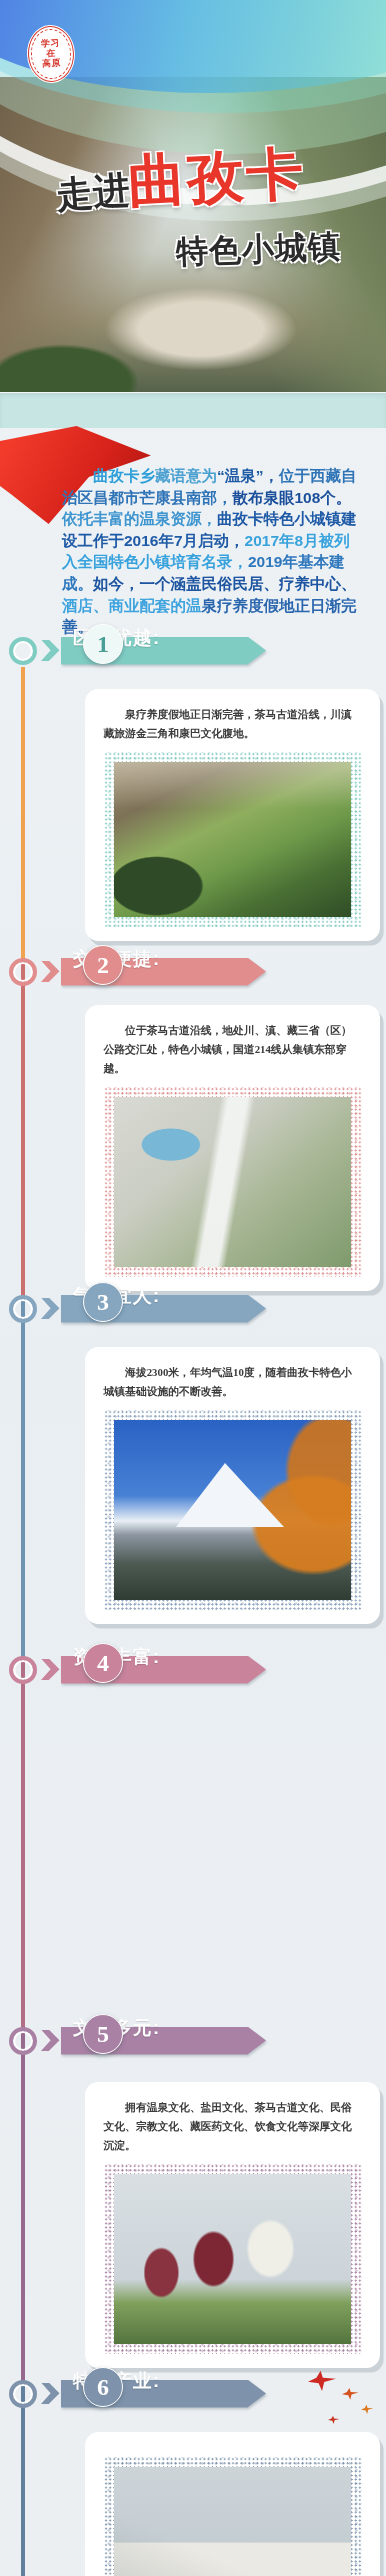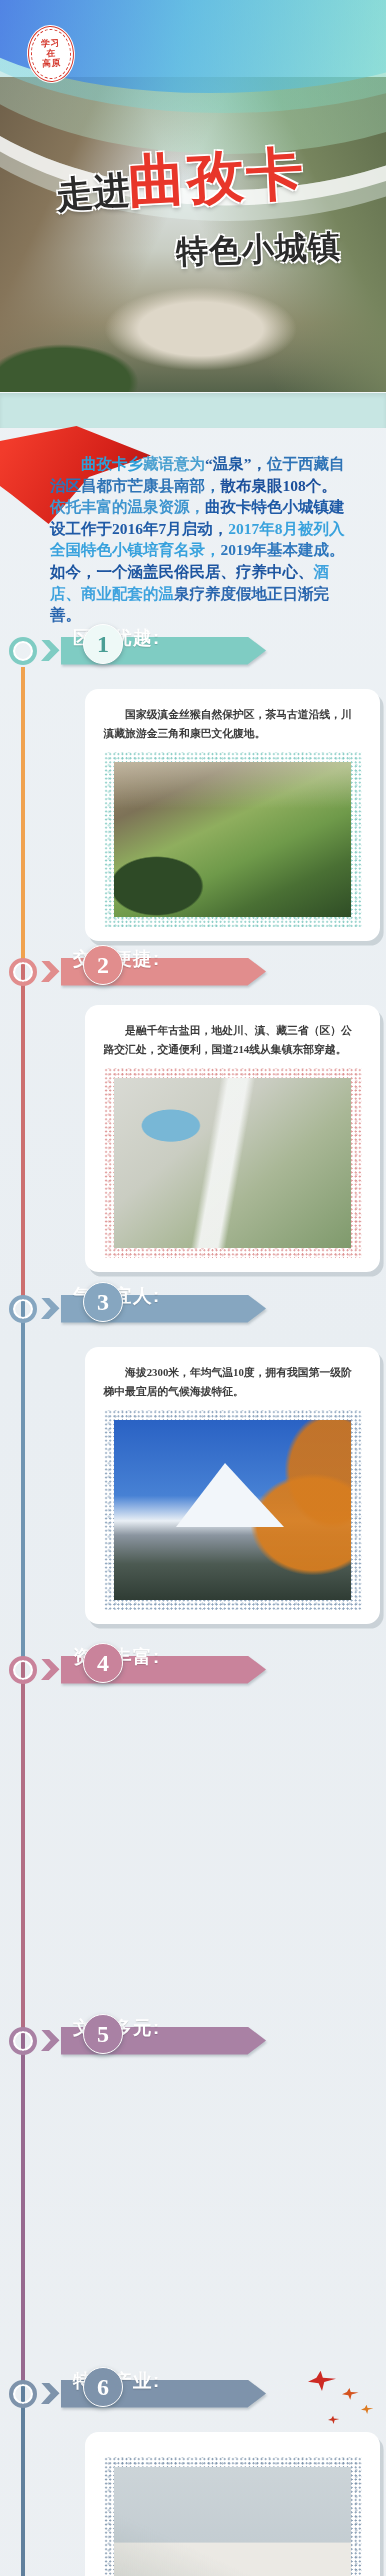--- a/index.html
+++ b/index.html
@@ -115,22 +115,22 @@
       radial-gradient(44px 54px at 66% 44%, #efefe8 0 48%, rgba(239,239,232,0) 55%),
       radial-gradient(31px 44px at 20% 58%, #8a3340 0 52%, rgba(138,51,64,0) 58%),
       linear-gradient(180deg,#d9dfe3 0%,#ccd4d9 62%,#7fa05c 76%,#54743f 100%);}
   .ph6{background:
       radial-gradient(62px 39px at 16% 90%, #5d7a3f 0 58%, rgba(93,122,63,0) 61%),
       radial-gradient(77px 44px at 56% 94%, #6b8a48 0 58%, rgba(107,138,72,0) 61%),
       linear-gradient(205deg, rgba(140,155,150,0) 55%, rgba(140,155,150,.5) 100%),
       linear-gradient(180deg,#ccd4d8 0%,#c4cdd2 44%,#ebe9e4 45% 78%,#d8d5cf 100%);}
 
   
-  .intro{position:absolute;left:46px;top:449px;width:298px;margin:4px;
-      font-family:Liberation Serif, serif;font-weight:bold;
+  .intro{position:absolute;left:46px;top:449px;width:298px;margin:16px;
+      font-family:Liberation Sans, sans-serif;font-weight:bold;
       font-size:15.5px;line-height:21.6px;text-indent:2em;}
 </style>
 </head>
 <body>
 
 <div class="page">
 
   <div class="header">
     <div class="hero-photo"></div>
     <div class="arc arc-white"></div>
@@ -164,57 +164,57 @@
     <span class="chev"></span>
     <span class="bwrap">
         <span class="banner"></span>
       </span>
     <span class="b-label">区位优越:</span>
     <span class="disc disc-light">
         <span>1</span>
       </span>
   </div>
   <div class="card s1" style="top:689px">
-    <p>国家级滇金丝猴自然保护区，茶马古道沿线，川滇藏旅游金三角和康巴文化腹地。</p>
+    <p>泉疗养度假地正日渐完善，茶马古道沿线，川滇藏旅游金三角和康巴文化腹地。</p>
     <div class="frame">
       <div class="photo ph1" style="height:155px"></div>
     </div>
   </div>
 
   <div class="badge s2" style="top:942px">
     <span class="t-ring"></span>
     <span class="chev"></span>
     <span class="bwrap">
         <span class="banner"></span>
       </span>
     <span class="b-label">交通便捷:</span>
     <span class="disc">
         <span>2</span>
       </span>
   </div>
   <div class="card s2" style="top:1005px">
-    <p>是融千年古盐田，地处川、滇、藏三省（区）公路交汇处，交通便利，国道214线从集镇东部穿越。</p>
+    <p>位于茶马古道沿线，地处川、滇、藏三省（区）公路交汇处，特色小城镇，国道214线从集镇东部穿越。</p>
     <div class="frame">
       <div class="photo ph2" style="height:170px"></div>
     </div>
   </div>
 
   <div class="badge s3" style="top:1279px">
     <span class="t-ring"></span>
     <span class="chev"></span>
     <span class="bwrap">
         <span class="banner"></span>
       </span>
     <span class="b-label">气候宜人:</span>
     <span class="disc">
         <span>3</span>
       </span>
   </div>
   <div class="card s3" style="top:1347px">
-    <p>海拔2300米，年均气温10度，拥有我国第一级阶梯中最宜居的气候海拔特征。</p>
+    <p>海拔2300米，年均气温10度，随着曲孜卡特色小城镇基础设施的不断改善。</p>
     <div class="frame">
       <div class="photo ph3" style="height:180px"></div>
     </div>
   </div>
 
   <div class="badge s4" style="top:1640px">
     <span class="t-ring"></span>
     <span class="chev"></span>
     <span class="bwrap">
         <span class="banner"></span>
@@ -228,20 +228,26 @@
   <div class="badge s5" style="top:2011px">
     <span class="t-ring"></span>
     <span class="chev"></span>
     <span class="bwrap">
         <span class="banner"></span>
       </span>
     <span class="b-label">文化多元:</span>
     <span class="disc">
         <span>5</span>
       </span>
+  </div>
+  <div class="card s5" style="top:2082px">
+    <p>拥有温泉文化、盐田文化、茶马古道文化、民俗文化、宗教文化、藏医药文化、饮食文化等深厚文化沉淀。</p>
+    <div class="frame">
+      <div class="photo ph5" style="height:170px"></div>
+    </div>
   </div>
 
   <div class="badge s6" style="top:2364px">
     <span class="t-ring"></span>
     <span class="chev"></span>
     <span class="bwrap">
         <span class="banner"></span>
       </span>
     <span class="b-label">特色产业:</span>
     <span class="disc">

